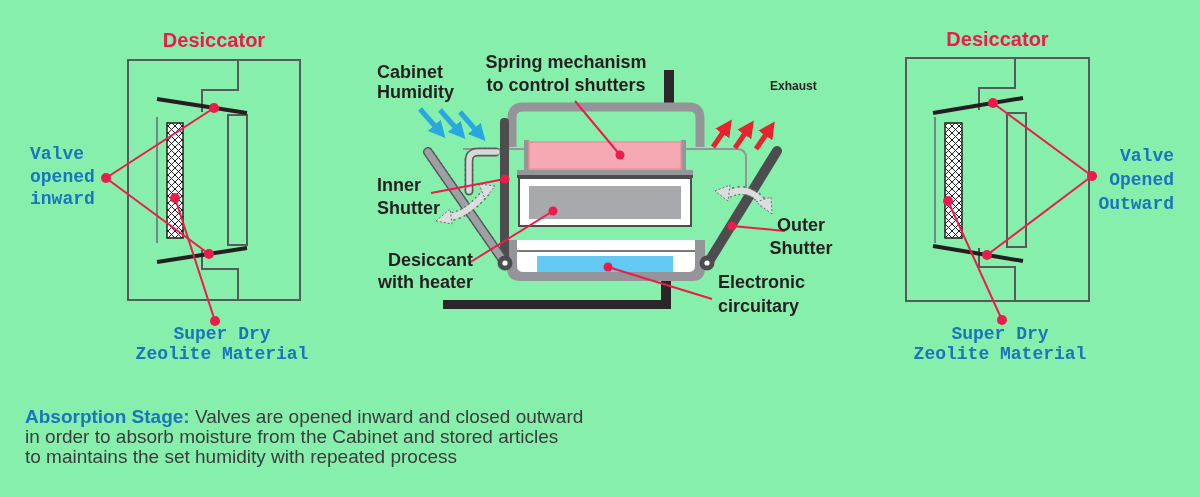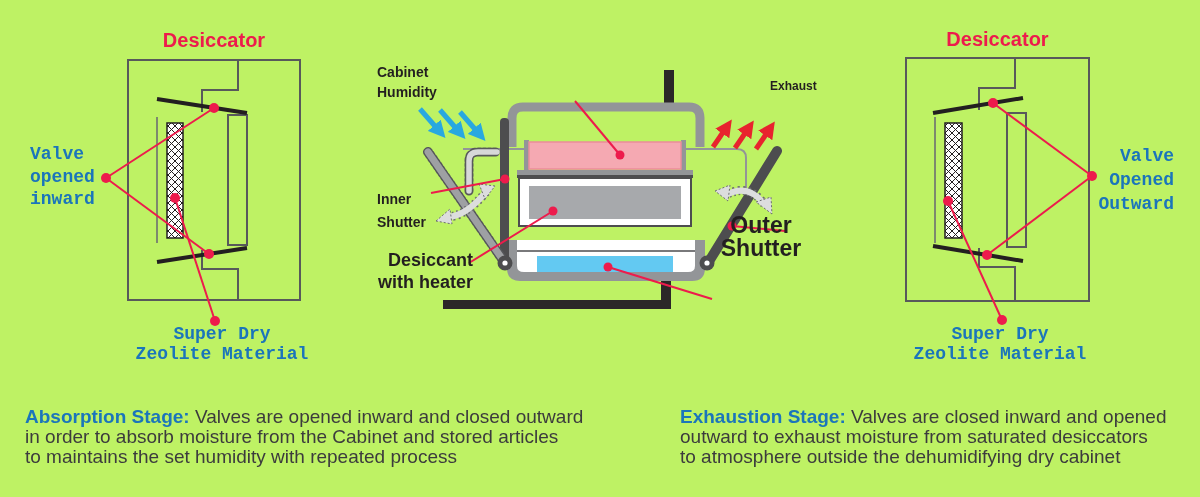--- a/index.html
+++ b/index.html
@@ -2,21 +2,21 @@
 <html style="--crimson: #ED1B4C; --blue: #1B75BB; --arrow-blue: #29A8E0; --arrow-red: #E8232E; --pink: #F5A9B2; --pink-border: #EC8C9A; --gray-fill: #A7A9AC; --cyan: #63C9F2; --frame: #939598; --dark: #4D4D4F; --wall: #2B2728; --outline: #58595B; --ink: #231F20; --body-ink: #3C3B3D;"><head>
 <meta charset="utf-8">
 <style>
   :root{
     --crimson:#ED1B4C; --blue:#1B75BB; --arrow-blue:#29A8E0; --arrow-red:#E8232E;
     --pink:#F5A9B2; --pink-border:#EC8C9A; --gray-fill:#A7A9AC; --cyan:#63C9F2;
     --frame:#939598; --dark:#4D4D4F; --wall:#2B2728; --outline:#58595B;
     --ink:#231F20; --body-ink:#3C3B3D;
   }
   html,body{margin:0;padding:0;background:#fff;}
-  #canvas{position:relative;width:1200px;height:497px;background:#bef264;overflow:hidden;
+  #canvas{position:relative;width:1200px;height:497px;background:#86efac;overflow:hidden;
           font-family:"Liberation Sans",sans-serif;}
   #diagram-svg{position:absolute;left:0;top:0;}
   .lbl{position:absolute;font-weight:bold;white-space:pre-line;}
   .lbl.blue{color:var(--blue);font-family:Liberation Mono, monospace;}
   .lbl.ink{color:var(--ink);}
   .lbl.title{color:var(--crimson);font-size:20px;text-align:center;}
   .caption{position:absolute;font-size:19px;line-height:20px;color:var(--body-ink);white-space:pre-line;}
   .caption .head{color:var(--blue);font-weight:bold;}
   
   .ol{stroke:var(--outline);stroke-width:2;fill:none;}
@@ -168,34 +168,33 @@
 inward</div>
   <div class="lbl blue" style="left:122px;top:324px;width:200px;text-align:center;font-size:18px;line-height:20px;">Super Dry
 Zeolite Material</div>
 
   <div class="lbl blue" style="left:1078px;top:144px;width:96px;text-align:right;font-size:18px;line-height:24px;">Valve
 Opened
 Outward</div>
   <div class="lbl blue" style="left:900px;top:324px;width:200px;text-align:center;font-size:18px;line-height:20px;">Super Dry
 Zeolite Material</div>
 
-  <div class="lbl ink" style="left:377px;top:62px;font-size:14px;line-height:20px;">Cabinet
+  <div class="lbl ink" style="left:377px;top:62px;font-size:18px;line-height:20px;">Cabinet
 Humidity</div>
+  <div class="lbl ink" style="left:466px;top:51px;width:200px;text-align:center;font-size:18px;line-height:23px;">Spring mechanism
+to control shutters</div>
   <div class="lbl ink" style="left:722px;top:79px;font-size:12px;margin-left:48px;">Exhaust</div>
-  <div class="lbl ink" style="left:377px;top:174px;font-size:14px;line-height:23px;margin-top:14px;">Inner
+  <div class="lbl ink" style="left:377px;top:174px;font-size:18px;line-height:23px;">Inner
 Shutter</div>
   <div class="lbl ink" style="left:378px;top:249px;font-size:18px;line-height:22px;text-align:right;">Desiccant
 with heater</div>
-  <div class="lbl ink" style="left:711px;top:214px;width:100px;text-align:center;font-size:23px;line-height:23px;">Outer
+  <div class="lbl ink" style="left:751px;top:214px;width:100px;text-align:center;font-size:18px;line-height:23px;">Outer
 Shutter</div>
+  <div class="lbl ink" style="left:718px;top:270px;font-size:18px;line-height:24px;">Electronic
+circuitary</div>
 
   <div class="caption" style="left:25px;top:387px;width:600px;">
     <span class="head">Absorption Stage:</span><span> Valves are opened inward and closed outward
 in order to absorb moisture from the Cabinet and stored articles
 to maintains the set humidity with repeated process</span>
   </div>
-  <div class="caption" style="left:680px;top:387px;width:520px;">
-    <span class="head">Exhaustion Stage:</span><span> Valves are closed inward and opened
-outward to exhaust moisture from saturated desiccators
-to atmosphere outside the dehumidifying dry cabinet</span>
-  </div>
 
 </div>
 
 </body></html>

